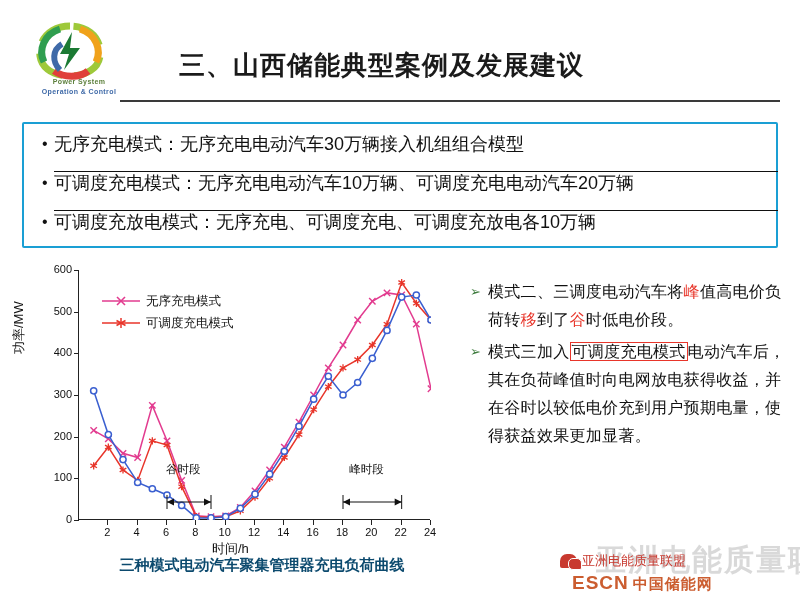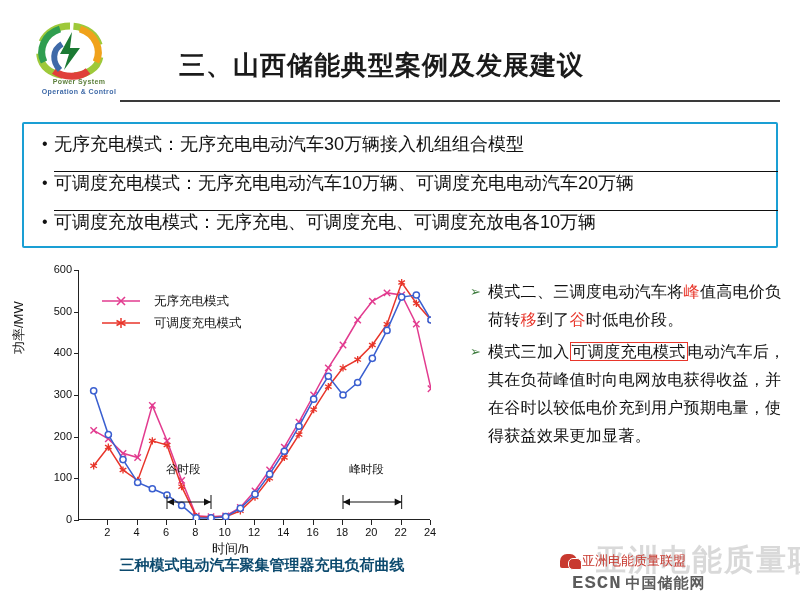--- a/index.html
+++ b/index.html
@@ -97,21 +97,21 @@
   }
   .tickmark-x {
     position: absolute; width: 1px; height: 5px; background: #222;
   }
   .legend {
     position: absolute; left: 86px; top: 32px;
     font-size: 12.5px;
   }
   .legend-item { display: flex; align-items: center; height: 22px; }
   .legend-sym { width: 38px; height: 12px; position: relative; margin-right: 6px; }
-  .legend-label { color: #111; margin-left: 8px; }
+  .legend-label { color: #111; }
   .caption {
     position: absolute; left: 46px; top: 298px; width: 400px;
     text-align: center; font-size: 15px; color: #0c4a6e; font-weight: bold;
   }
   .zone-label {
     position: absolute; font-size: 11.5px; color: #111;
   }
 
   
   .right-col {
@@ -140,23 +140,22 @@
     background: #c8392f; border-radius: 7px 7px 7px 2px;
     position: relative;
   }
   .wm-wechat .wechat-icon:after {
     content: ""; position: absolute; right: -5px; bottom: -2px;
     width: 12px; height: 10px; background: #c8392f;
     border-radius: 5px 5px 2px 5px; border: 1.5px solid #fff;
   }
   .wm-escn {
     position: absolute; left: 572px; top: 572px;
-    font-size: 19px; font-weight: bold; color: #404040; opacity: .85;
+    font-size: 19px; font-weight: bold; color: #c2410c; opacity: .85;
     letter-spacing: 1px;
-    font-family: Liberation Mono, monospace;
   }
   .wm-escn .cn { font-size: 15px; font-weight: bold; margin-left: 4px; }
   .wm-big {
     position: absolute; left: 596px; top: 540px;
     font-size: 30px; color: rgba(120,120,120,.28); font-weight: bold;
     letter-spacing: 2px; white-space: nowrap;
   }
 </style>
 </head>
 <body>

